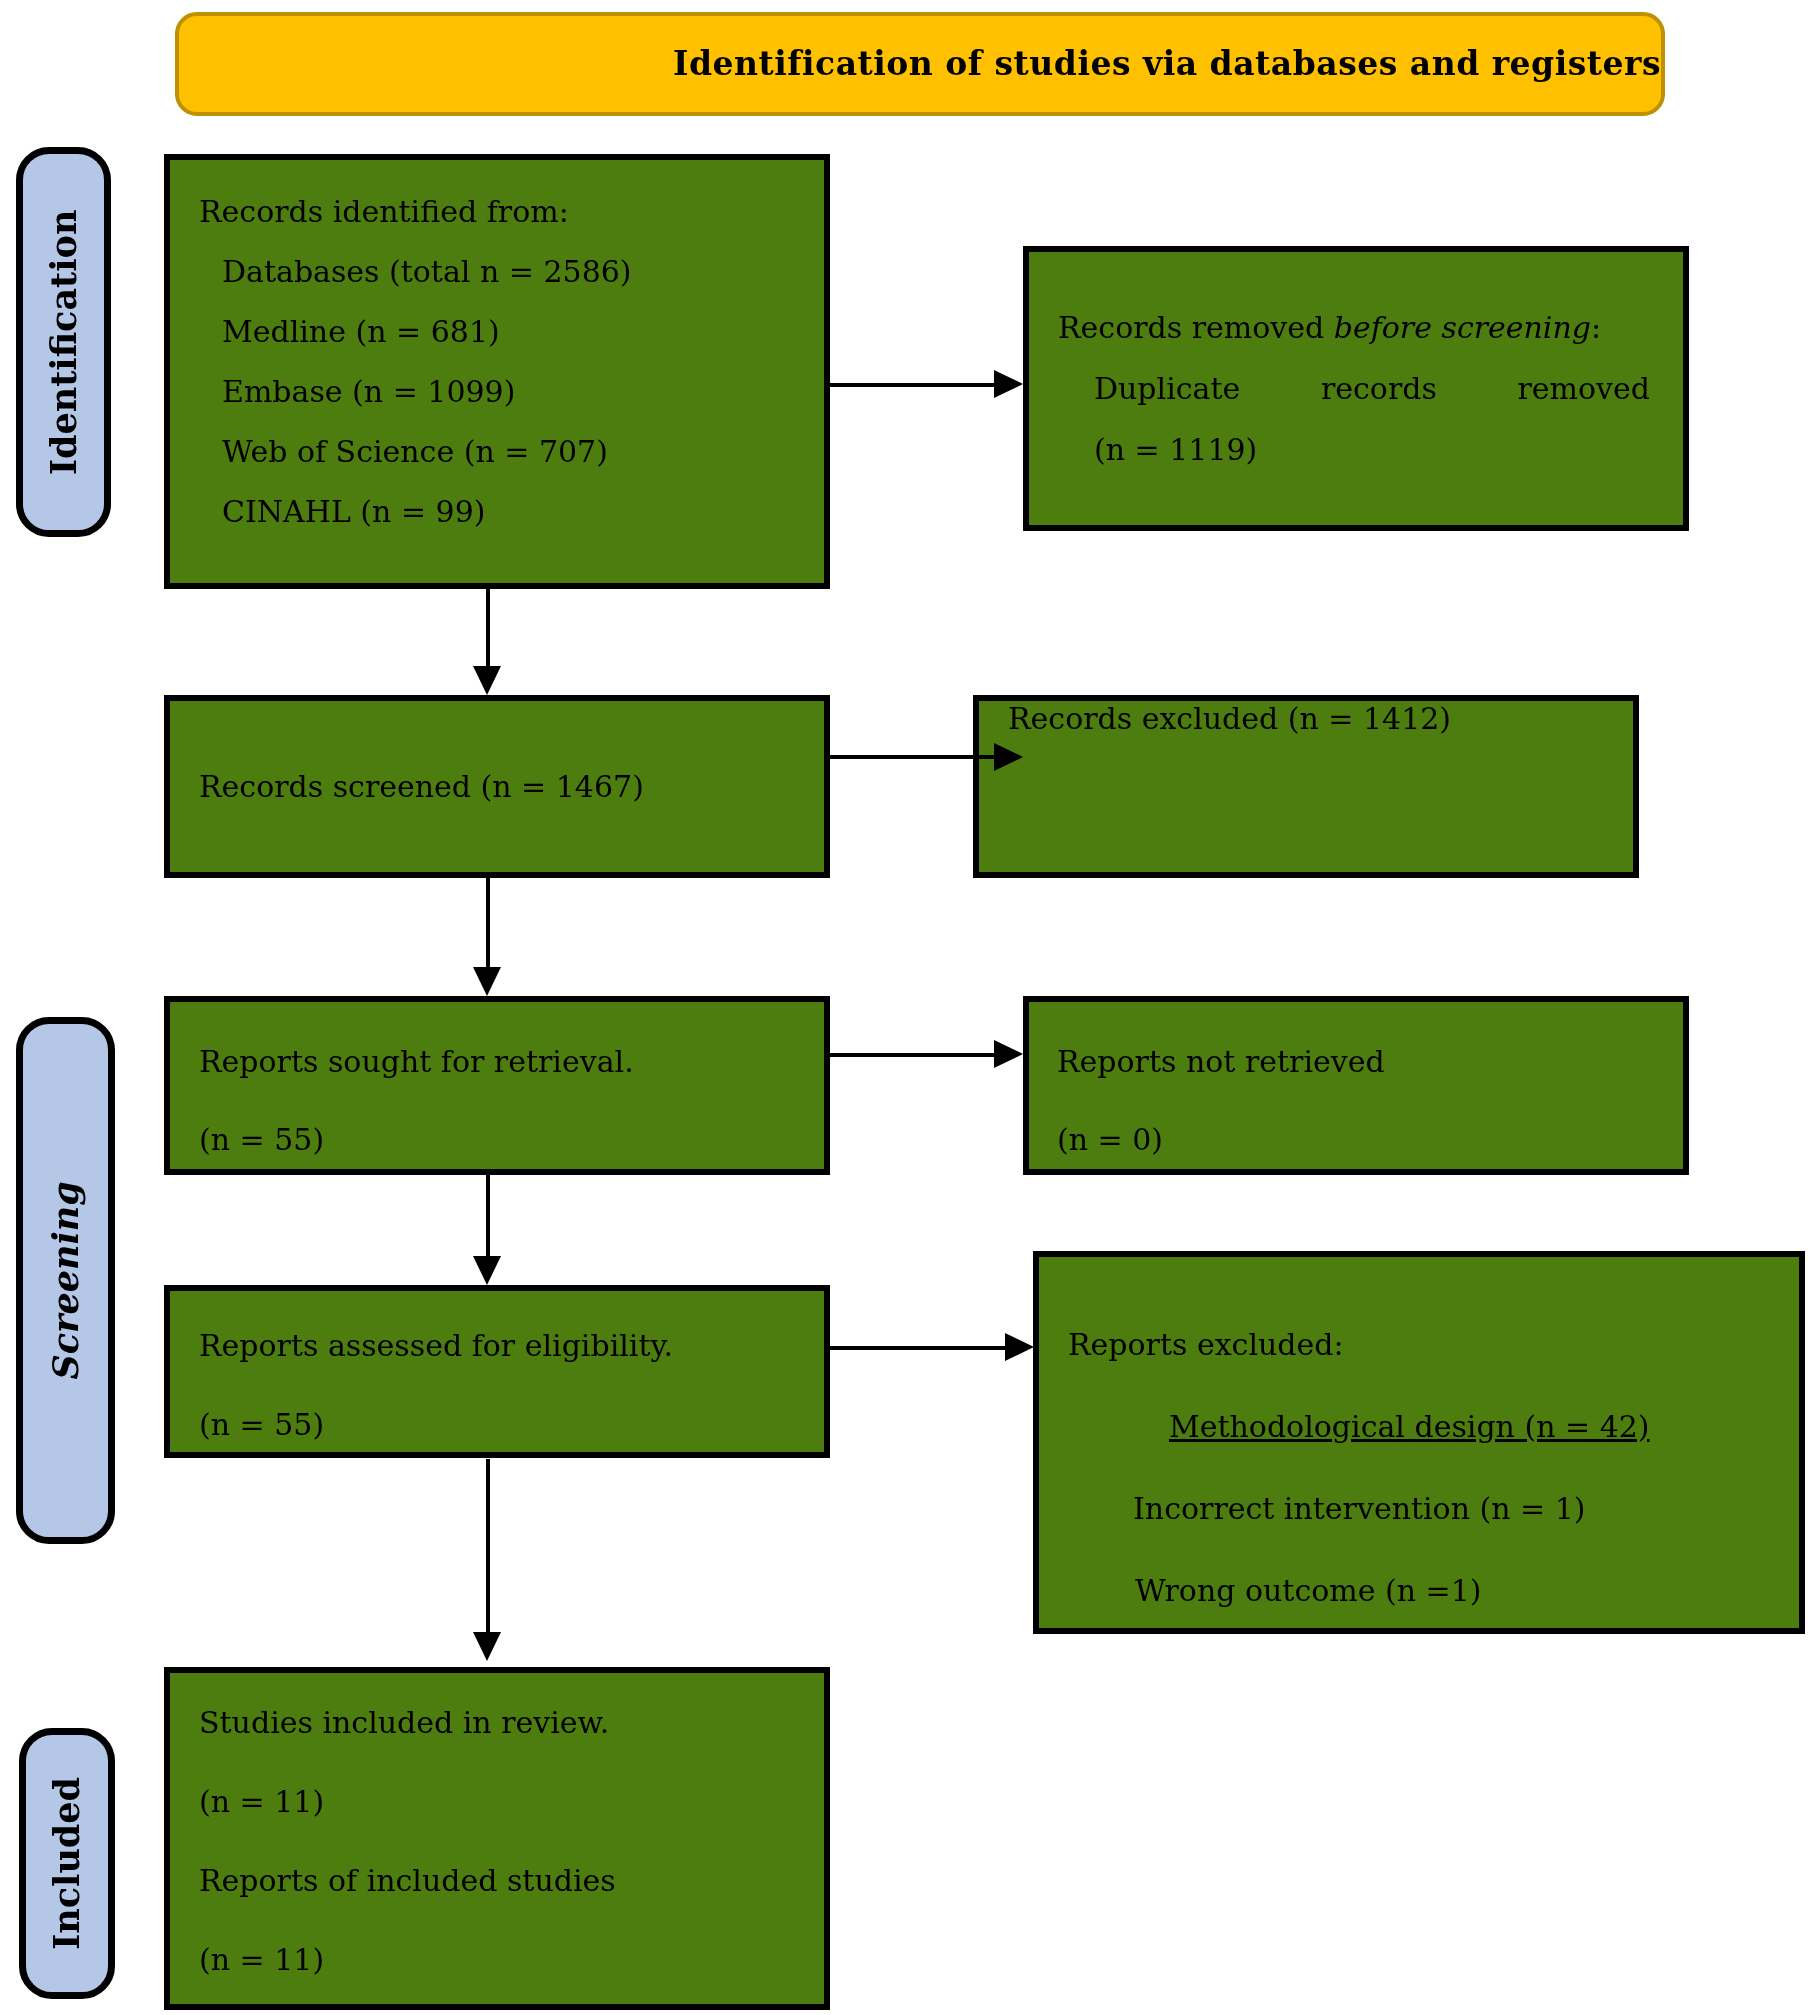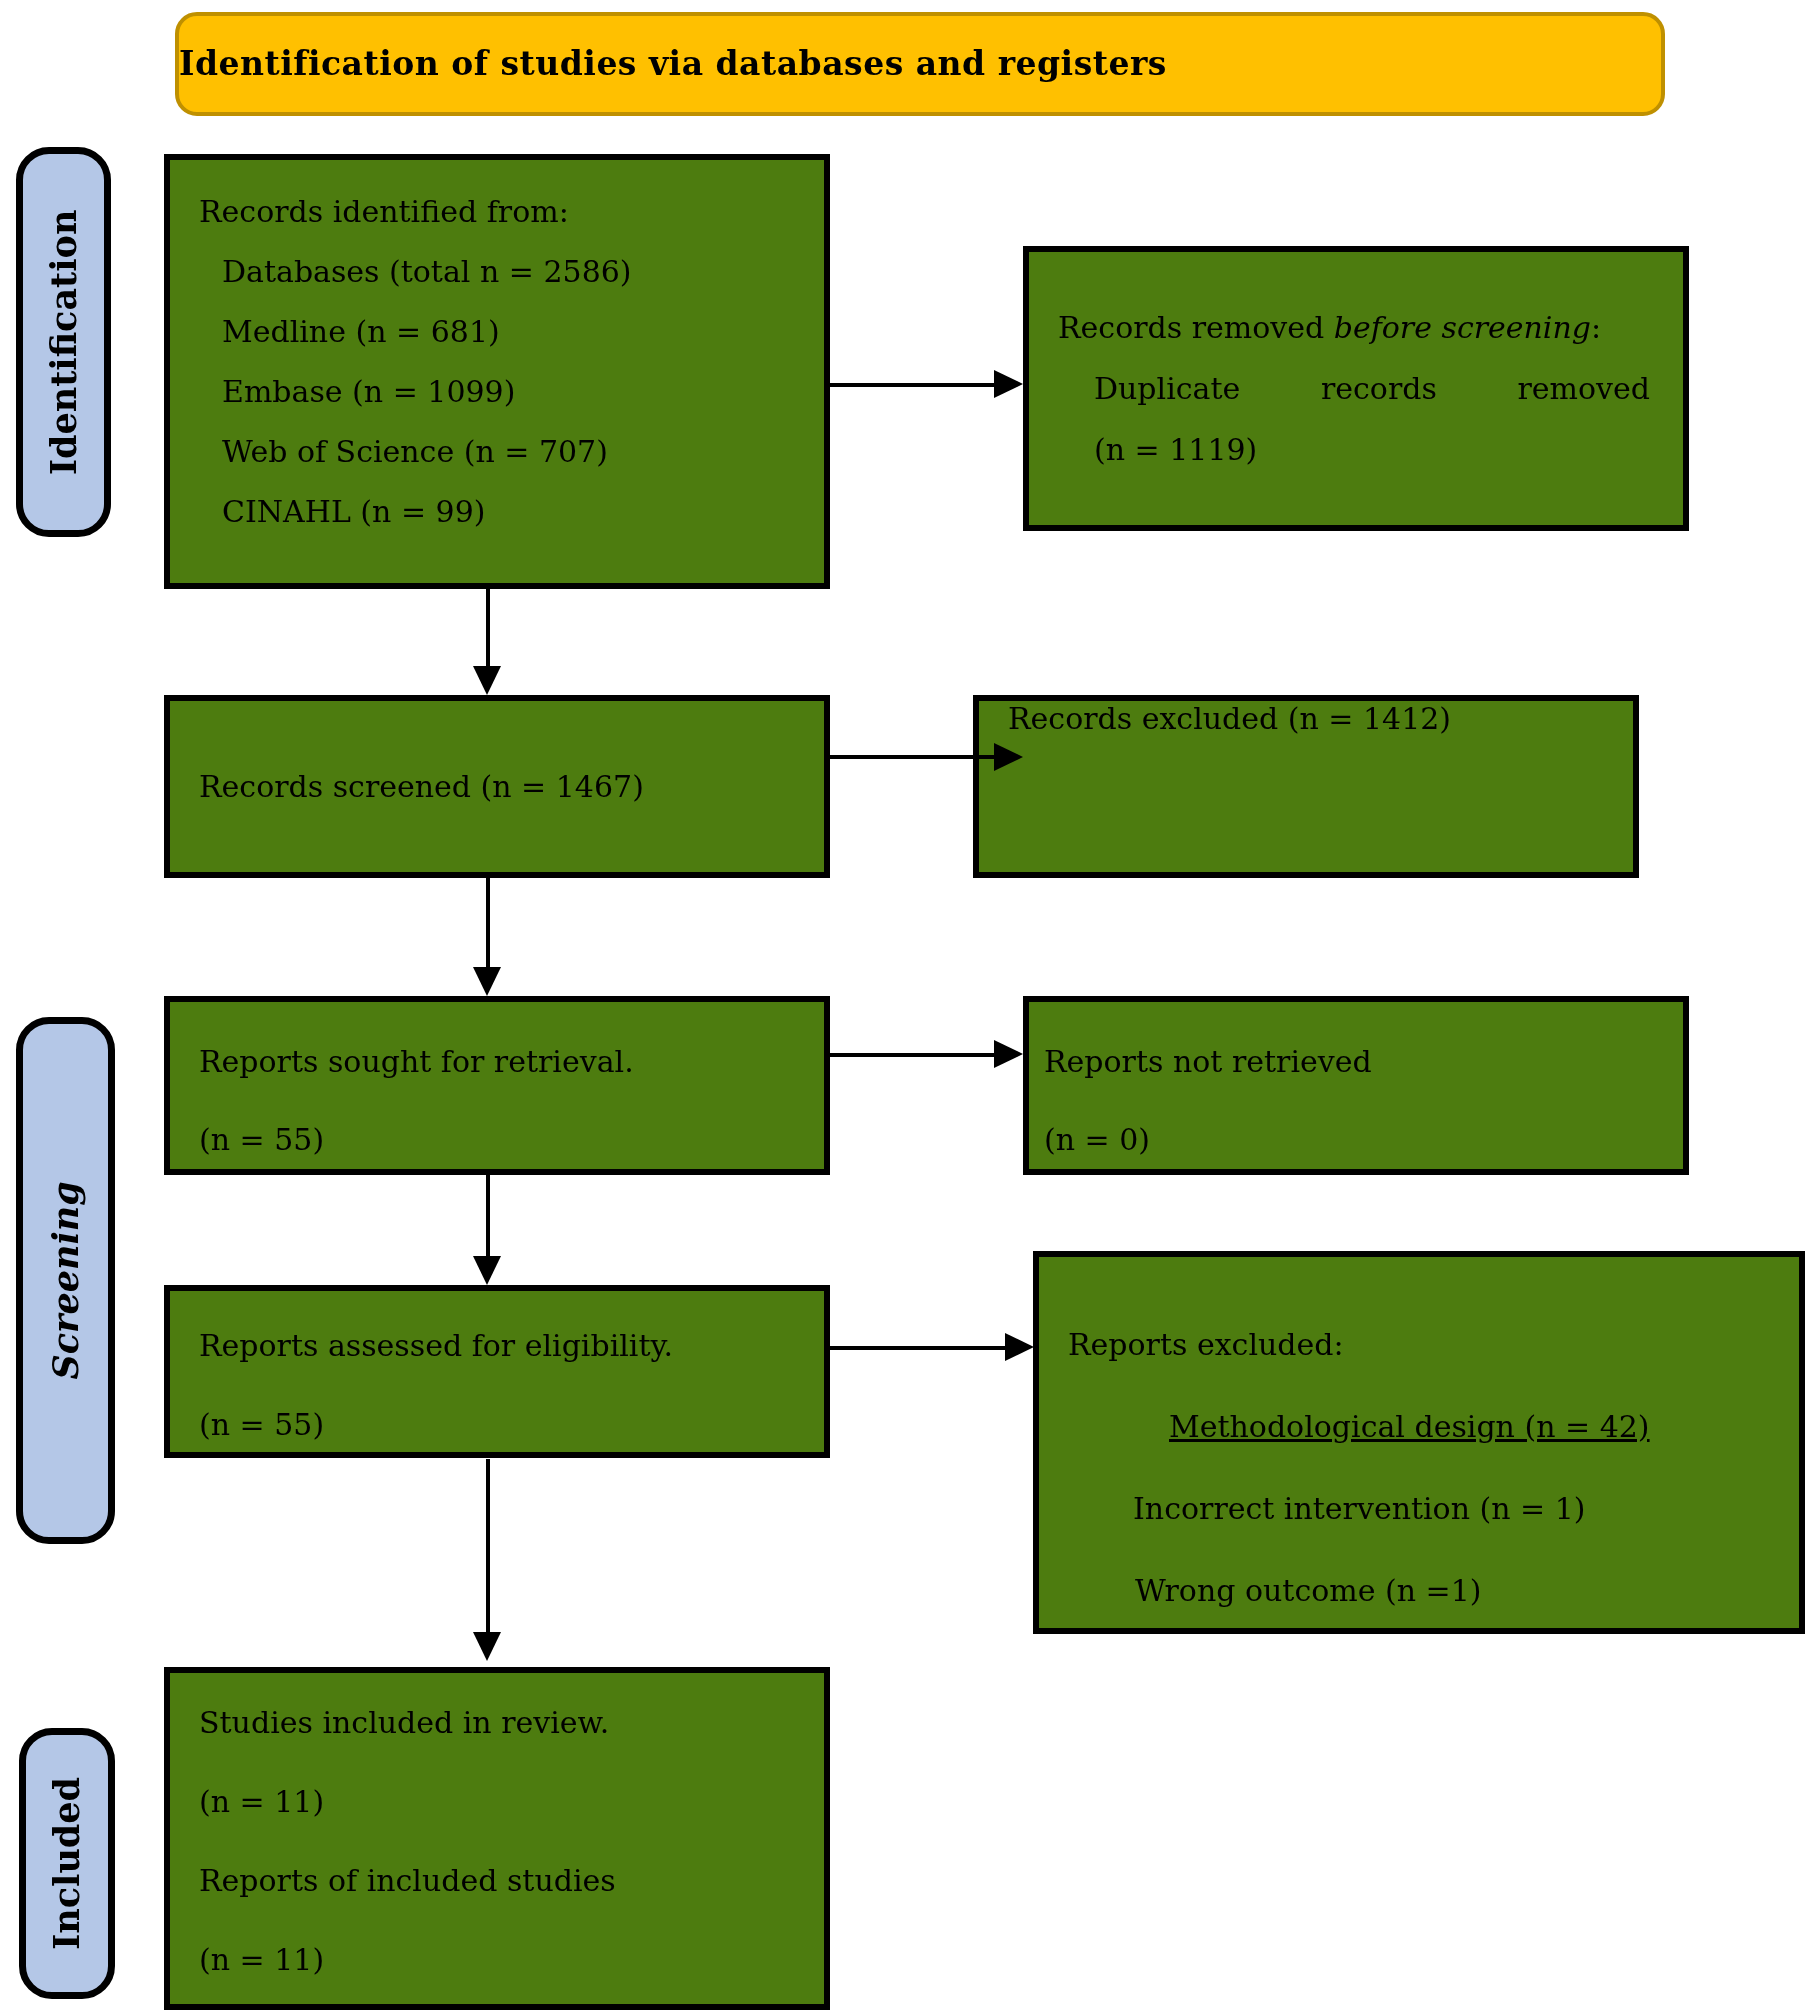--- a/index.html
+++ b/index.html
@@ -5,21 +5,21 @@
   html,body { margin:0; padding:0; background:#ffffff; }
   .page {
     position:relative; width:1811px; height:2015px; background:#ffffff;
     font-family:"DejaVu Serif","Liberation Serif",serif; color:#000;
   }
 
   
   .banner {
     position:absolute; left:175px; top:11.7px; width:1490px; height:104px;
     background:#FFC000; border:4.2px solid #BF9000; border-radius:22px;
-    display:flex; align-items:center; justify-content:flex-start; box-sizing:border-box;
+    display:flex; align-items:center; justify-content:flex-end; box-sizing:border-box;
   }
   .banner span { font-size:33px; font-weight:bold; letter-spacing:0.5px; }
 
   
   .stage {
     position:absolute; background:#B4C7E7; border:7.4px solid #000; border-radius:33px;
     display:flex; align-items:center; justify-content:center; box-sizing:border-box;
   }
   #stage-identification { left:16px;  top:147px;  width:95px; height:390px; }
   #stage-screening      { left:16px;  top:1017px; width:99px; height:527px; }
@@ -46,21 +46,21 @@
   #box-screened { left:164px; top:695px; width:666px; height:183px; display:flex; align-items:center; }
   #box-screened p { margin-left:29px; }
 
   #box-excluded-records { left:973px; top:695px; width:666px; height:183px; display:flex; }
   #box-excluded-records p { margin-left:29px; }
 
   #box-sought { left:164px; top:996px; width:666px; height:179px; padding-top:21px; }
   #box-sought p { margin-left:29px; line-height:78px; }
 
   #box-not-retrieved { left:1023px; top:996px; width:666px; height:179px; padding-top:21px; }
-  #box-not-retrieved p { margin-left:15px; line-height:78px; }
+  #box-not-retrieved p { margin-left:28px; line-height:78px; }
 
   #box-assessed { left:164px; top:1285px; width:666px; height:173px; padding-top:15px; }
   #box-assessed p { margin-left:29px; line-height:79px; }
 
   #box-reports-excluded { left:1033px; top:1251px; width:772px; height:383px; padding-top:47px; }
   #box-reports-excluded .lead { margin-left:29px;  line-height:82px; }
   #box-reports-excluded .i0   { margin-left:130px; line-height:82px;text-decoration:underline; }
   #box-reports-excluded .i1   { margin-left:94px; line-height:82px; }
   #box-reports-excluded .i2   { margin-left:96px; line-height:82px; }
 

